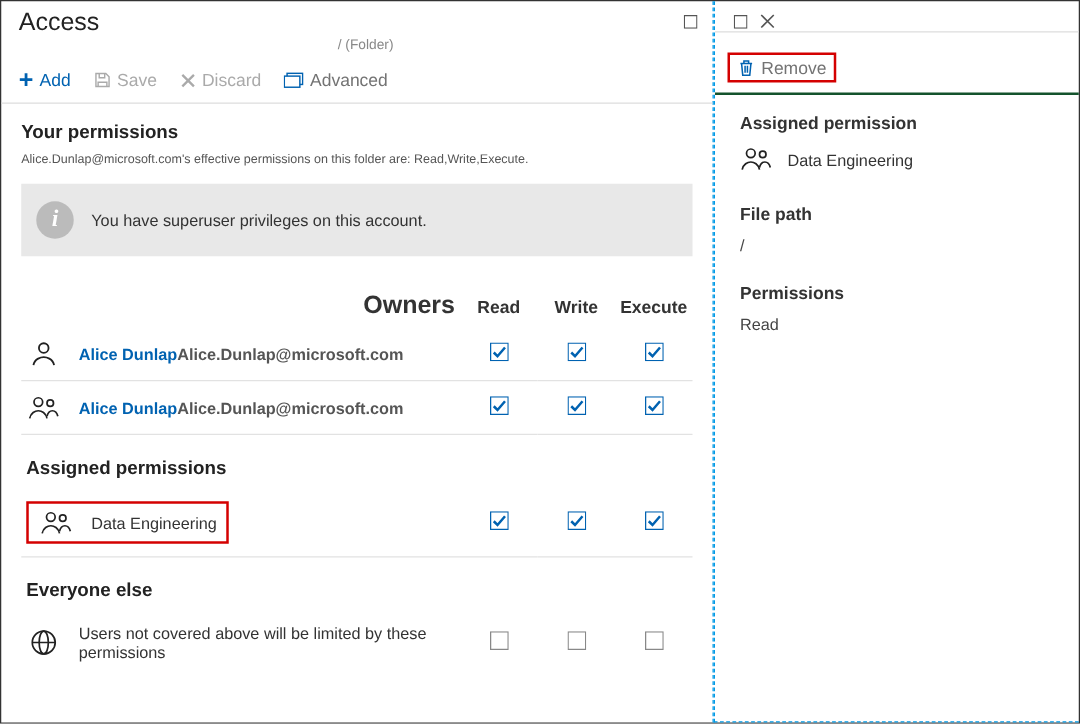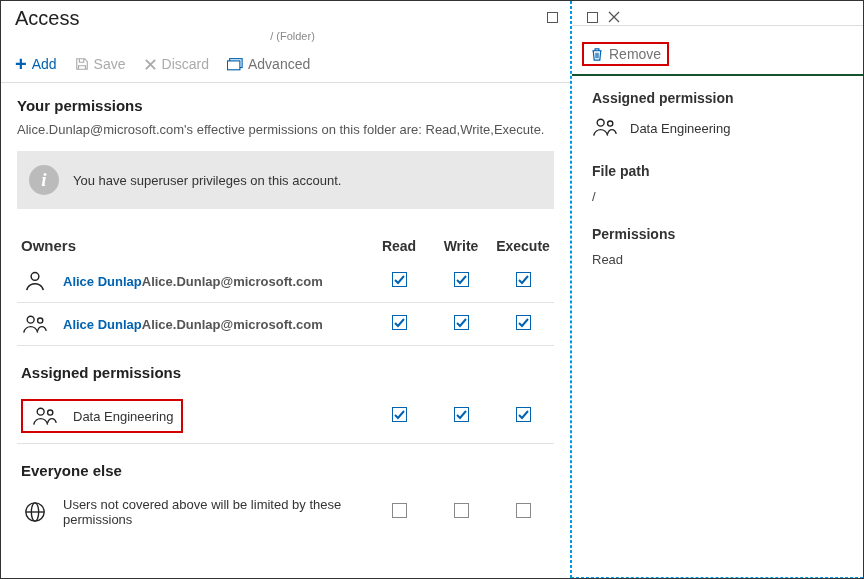--- a/index.html
+++ b/index.html
@@ -86,21 +86,21 @@
     overflow: auto;
     flex: 1;
   }
   .section-title {
     font-size: 15px;
     font-weight: 600;
     color: #222;
     margin-bottom: 8px;
   }
   .desc {
-    font-size: 13px;
+    font-size: 10px;
     color: #555;
     margin-bottom: 14px;
   }
   .info-bar {
     background: #e8e8e8;
     display: flex;
     align-items: center;
     gap: 14px;
     padding: 14px 12px;
     margin-bottom: 22px;
@@ -122,22 +122,22 @@
     width: 100%;
     border-collapse: collapse;
   }
   .perm-table th {
     text-align: center;
     font-size: 14px;
     font-weight: 600;
     padding: 6px 4px;
   }
   .perm-table th.name-col {
-    text-align: left;
-    font-size: 15px;
+    text-align: right;
+    font-size: 20px;
   }
   .perm-table td {
     padding: 10px 4px;
     border-bottom: 1px solid #e2e2e2;
     vertical-align: middle;
   }
   .perm-table tr.section-break td {
     border-bottom: none;
     padding: 18px 4px 8px 4px;
   }

